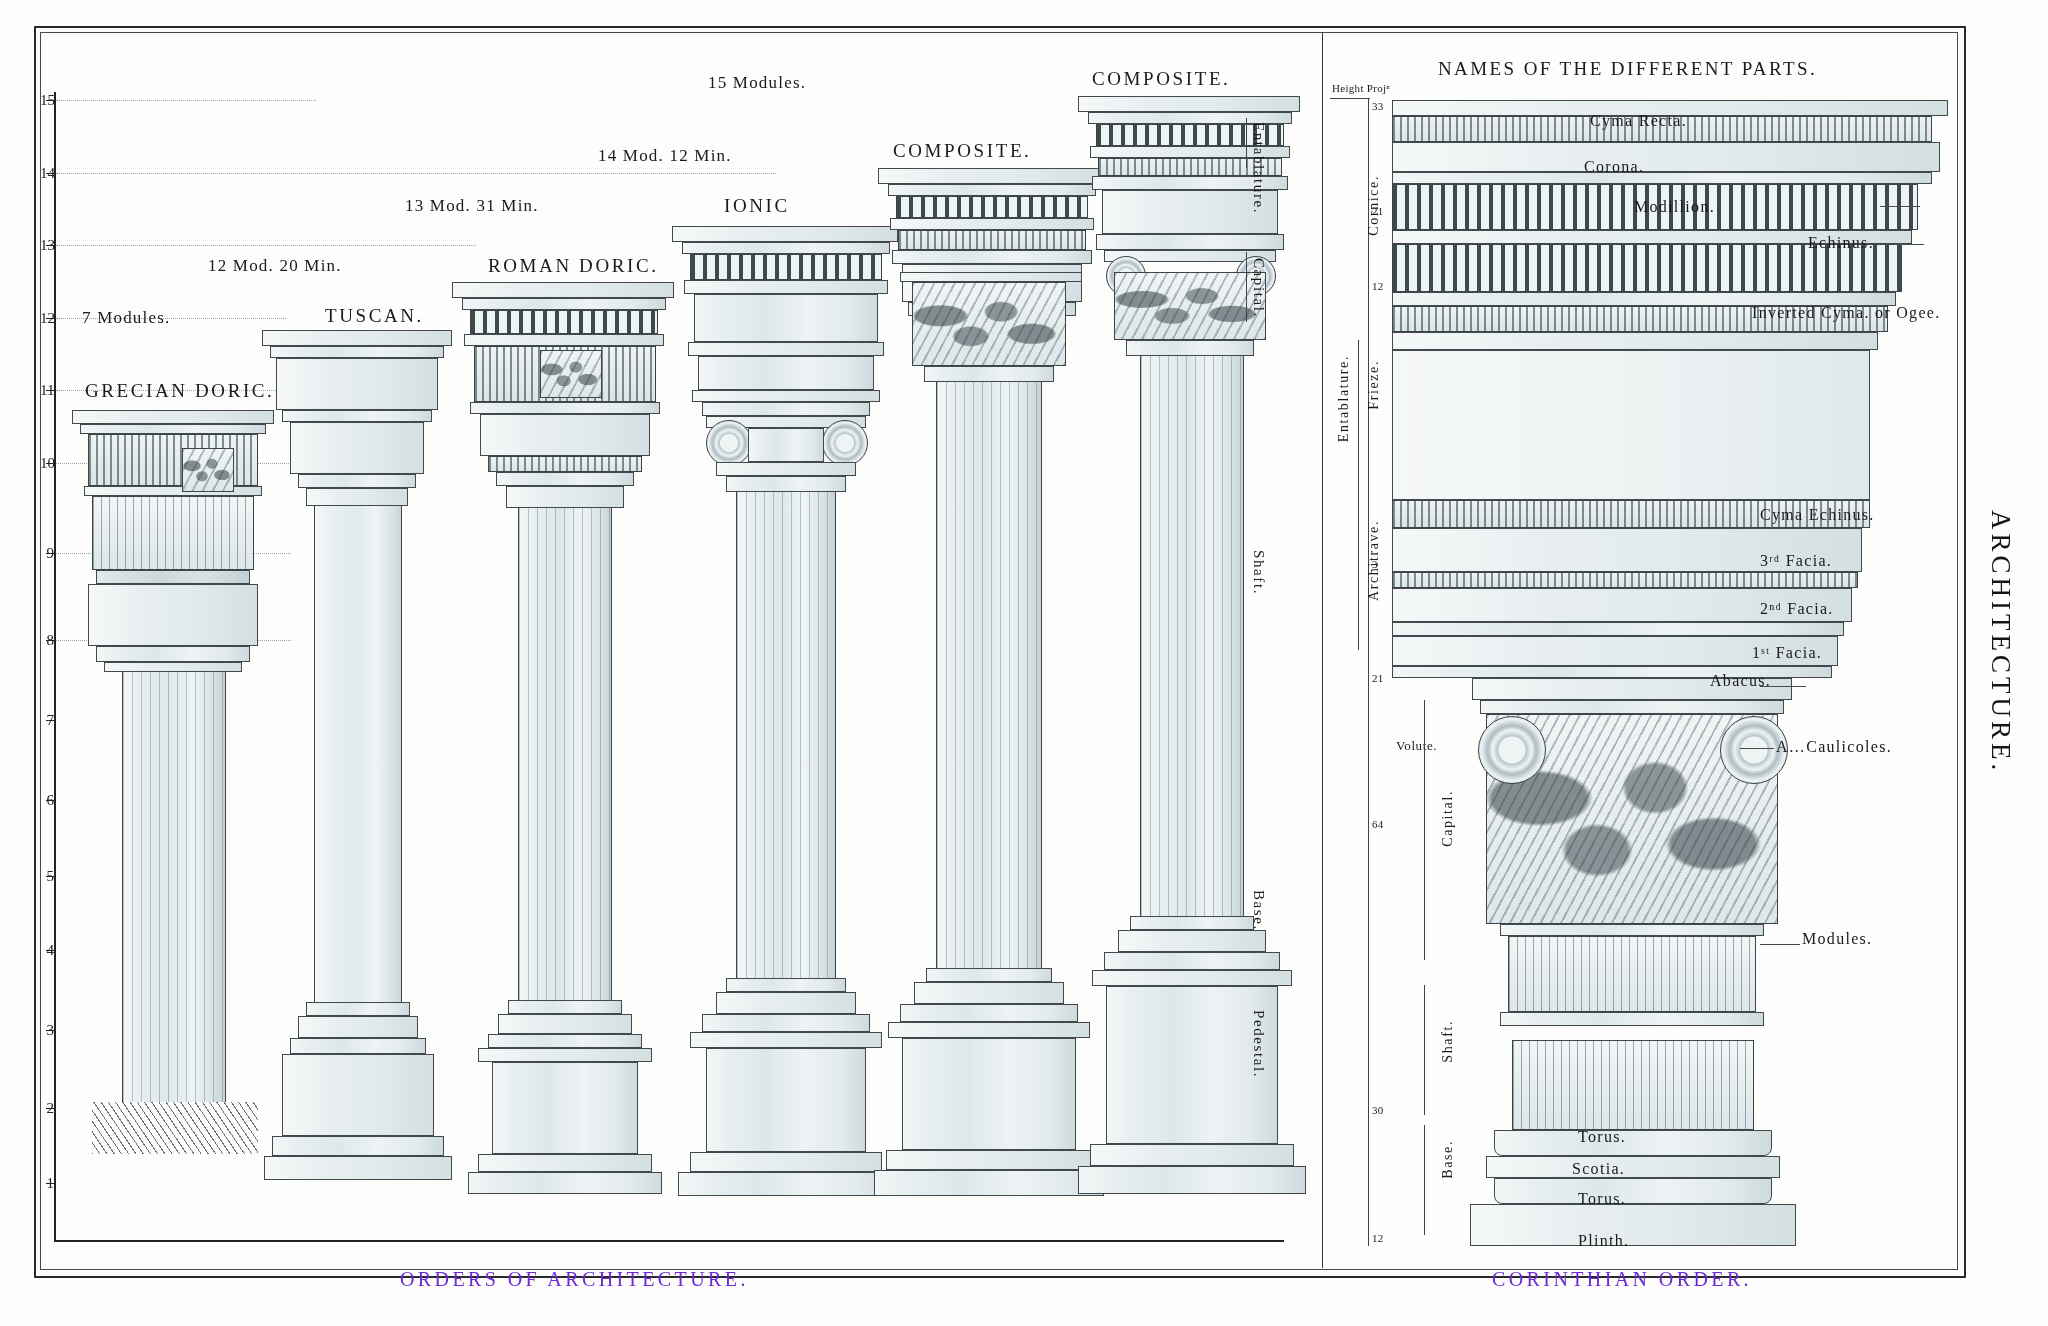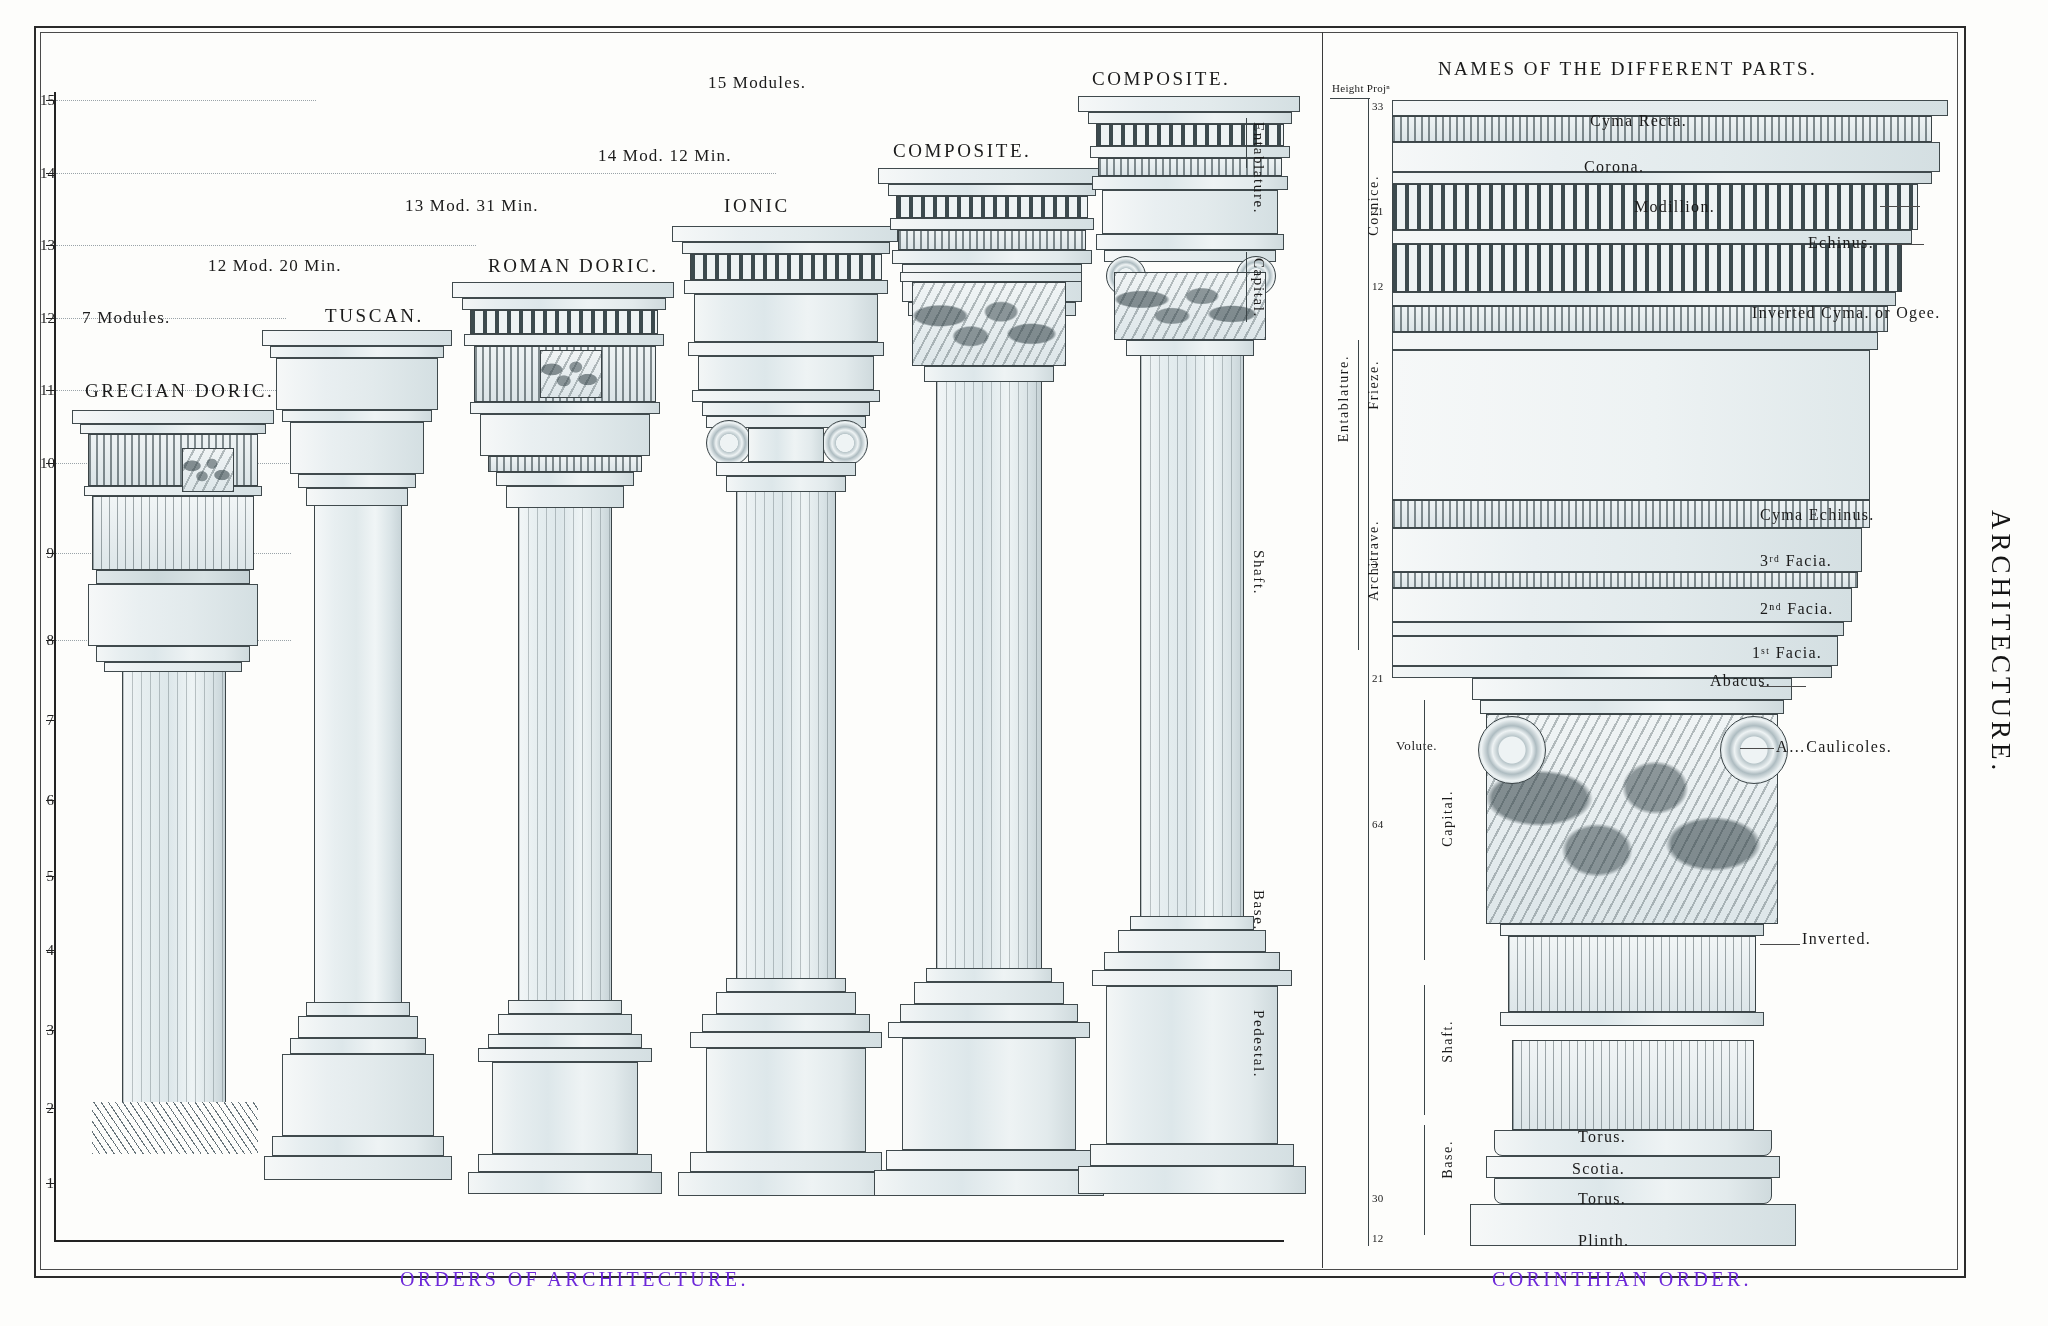--- a/index.html
+++ b/index.html
@@ -367,21 +367,21 @@
     <div class="lbl tiny" style="left:1332px;top:82px;text-align:center;">Height Projⁿ</div>
     <div class="rule" style="left:1368px;top:98px;width:1px;height:1148px;"></div>
     <div class="rule" style="left:1330px;top:98px;width:40px;height:1px;"></div>
 
     <div class="lbl tiny" style="left:1372px;top:100px;">33</div>
     <div class="lbl tiny" style="left:1372px;top:205px;">21</div>
     <div class="lbl tiny" style="left:1372px;top:280px;">12</div>
     <div class="lbl tiny" style="left:1372px;top:558px;">3</div>
     <div class="lbl tiny" style="left:1372px;top:672px;">21</div>
     <div class="lbl tiny" style="left:1372px;top:818px;">64</div>
-    <div class="lbl tiny" style="left:1372px;top:1192px;">30</div>
+    <div class="lbl tiny" style="left:1372px;top:1104px;">30</div>
     <div class="lbl tiny" style="left:1372px;top:1232px;">12</div>
 
     <div class="vtext flip" style="left:1366px;top:175px;font-size:14px;">Cornice.</div>
     <div class="vtext flip" style="left:1336px;top:355px;font-size:14px;">Entablature.</div>
     <div class="vtext flip" style="left:1366px;top:360px;font-size:14px;">Frieze.</div>
     <div class="vtext flip" style="left:1366px;top:520px;font-size:14px;">Architrave.</div>
     <div class="lbl small" style="left:1396px;top:738px;">Volute.</div>
     <div class="vtext flip" style="left:1440px;top:790px;font-size:14px;">Capital.</div>
     <div class="vtext flip" style="left:1440px;top:1020px;font-size:14px;">Shaft.</div>
     <div class="vtext flip" style="left:1440px;top:1140px;font-size:14px;">Base.</div>
@@ -433,21 +433,21 @@
     <div class="lbl part" style="left:1584px;top:158px;">Corona.</div>
     <div class="lbl part" style="left:1634px;top:198px;">Modillion.</div>
     <div class="lbl part" style="left:1808px;top:234px;">Echinus.</div>
     <div class="lbl part" style="left:1752px;top:304px;">Inverted Cyma. or Ogee.</div>
     <div class="lbl part" style="left:1760px;top:506px;">Cyma Echinus.</div>
     <div class="lbl part" style="left:1760px;top:552px;">3ʳᵈ Facia.</div>
     <div class="lbl part" style="left:1760px;top:600px;">2ⁿᵈ Facia.</div>
     <div class="lbl part" style="left:1752px;top:644px;">1ˢᵗ Facia.</div>
     <div class="lbl part" style="left:1710px;top:672px;font-family:Liberation Serif, serif;">Abacus.</div>
     <div class="lbl part" style="left:1776px;top:738px;">A…Caulicoles.</div>
-    <div class="lbl part" style="left:1802px;top:930px;">Inverted.</div>
+    <div class="lbl part" style="left:1802px;top:930px;">Modules.</div>
     <div class="lbl part" style="left:1578px;top:1128px;">Torus.</div>
     <div class="lbl part" style="left:1572px;top:1160px;">Scotia.</div>
     <div class="lbl part" style="left:1578px;top:1190px;">Torus.</div>
     <div class="lbl part" style="left:1578px;top:1232px;">Plinth.</div>
 
     <div class="leader" style="left:1882px;top:244px;width:42px;"></div>
     <div class="leader" style="left:1880px;top:206px;width:40px;"></div>
     <div class="leader" style="left:1760px;top:686px;width:46px;"></div>
     <div class="leader" style="left:1740px;top:748px;width:34px;"></div>
     <div class="leader" style="left:1760px;top:944px;width:40px;"></div>

